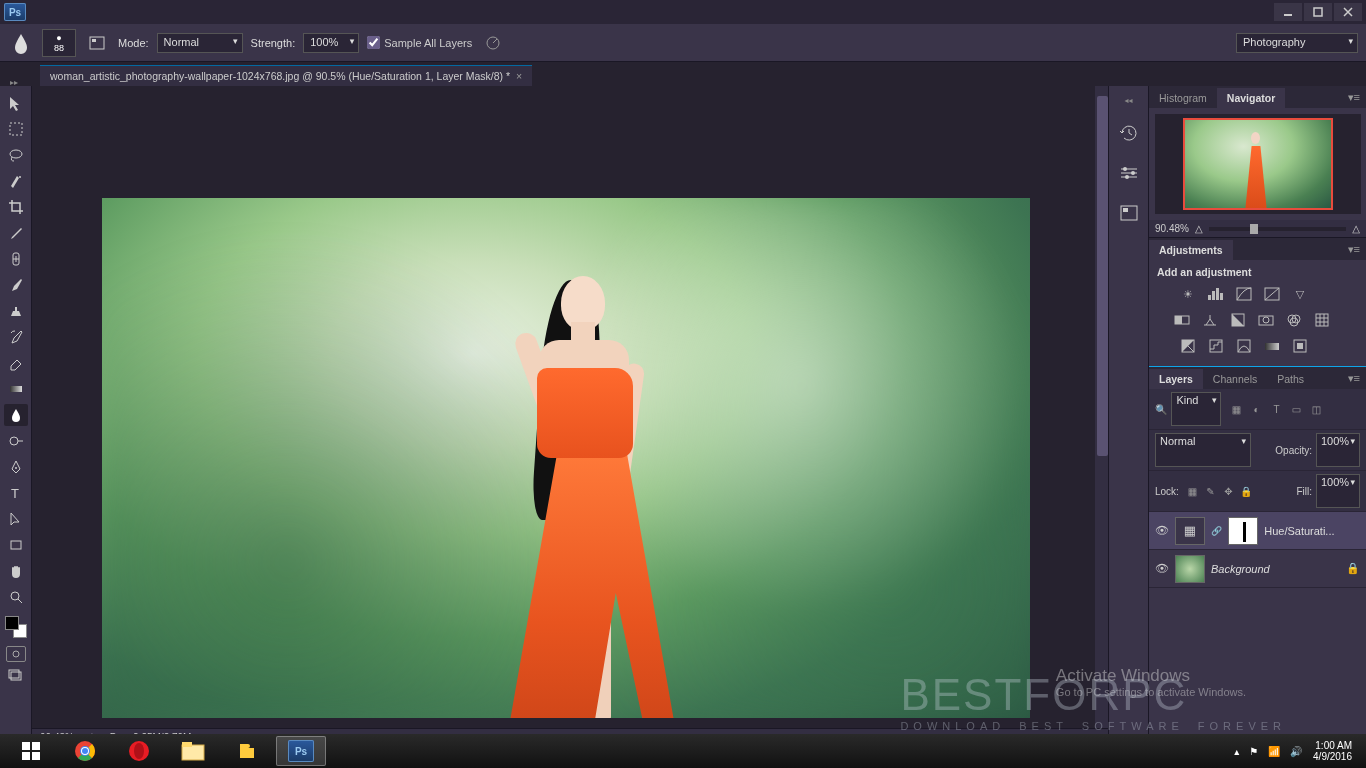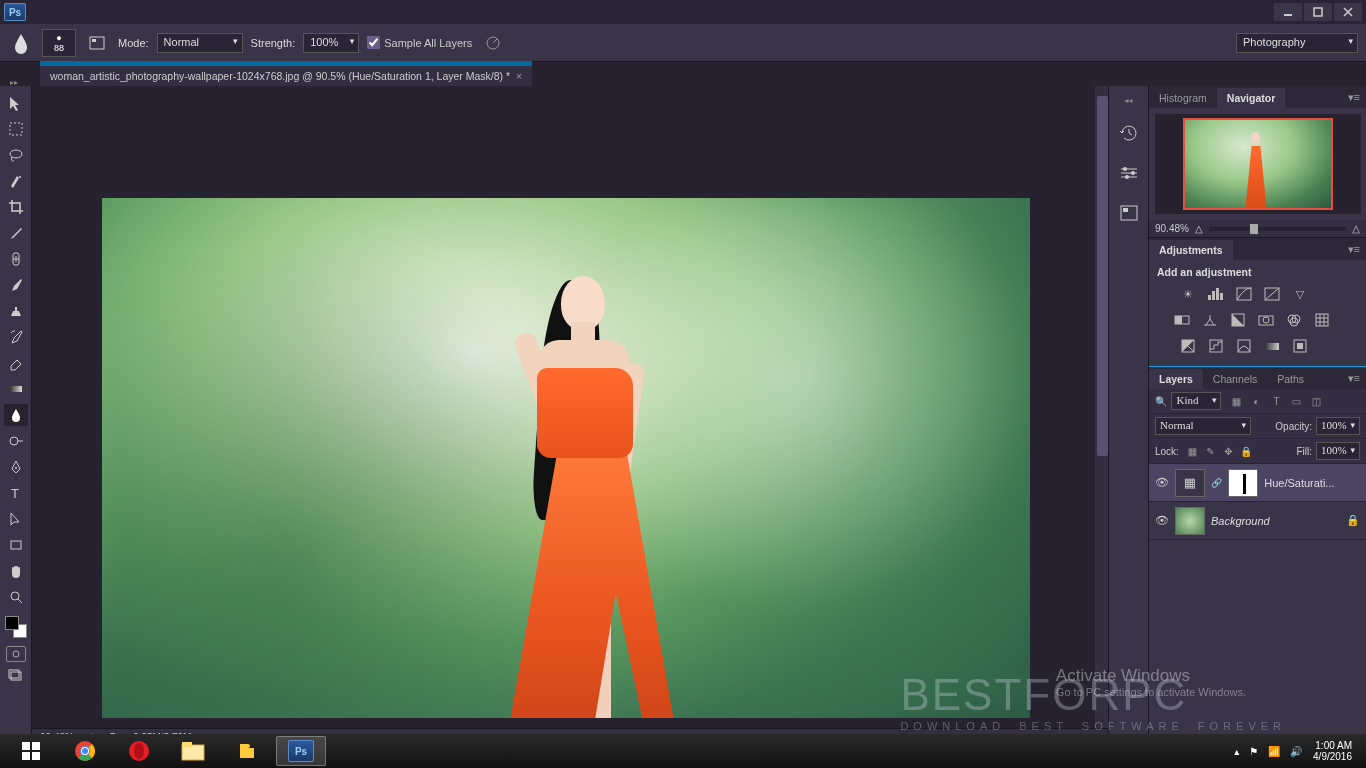--- a/index.html
+++ b/index.html
@@ -22,21 +22,21 @@
 .opt-brush { width: 34px; height: 28px; background: #2a2536; border: 1px solid #555; display: flex; flex-direction: column; align-items: center; justify-content: center; font-size: 9px; color: #fff; }
 .opt-label { color: #ddd; font-size: 11px; }
 .opt-select { background: #2a2536; border: 1px solid #555; color: #ddd; padding: 2px 18px 2px 6px; height: 20px; font-size: 11px; position: relative; }
 .opt-select::after { content: "▾"; position: absolute; right: 4px; top: 2px; font-size: 9px; }
 .opt-check { display: flex; align-items: center; gap: 4px; }
 .opt-check input { accent-color: #6a5f8a; }
 .workspace-sel { margin-left: auto; width: 122px; }
 
 
 .tabbar { height: 24px; background: #26222f; display: flex; align-items: flex-end; padding-left: 40px; }
-.tab { background: #332e42; padding: 4px 10px; color: #ccc; font-size: 10.5px; border-top: 5px solid #0369a1; display: flex; gap: 6px; align-items: center; }
+.tab { background: #332e42; padding: 4px 10px; color: #ccc; font-size: 10.5px; border-top: 1px solid #0369a1; display: flex; gap: 6px; align-items: center; }
 .tab-close { color: #999; }
 
 
 .main { display: flex; height: 660px; background: #1f1b29; }
 .toolbox { width: 32px; background: #3a3449; display: flex; flex-direction: column; align-items: center; padding-top: 6px; gap: 4px; border-right: 1px solid #1a1725; }
 .tool { width: 24px; height: 22px; display: flex; align-items: center; justify-content: center; color: #ccc; cursor: pointer; border-radius: 2px; }
 .tool.active { background: #26222f; color: #fff; }
 .tool svg { width: 16px; height: 16px; }
 .swatches { width: 22px; height: 22px; position: relative; margin-top: 4px; }
 .swatch-fg { width: 14px; height: 14px; background: #000; border: 1px solid #888; position: absolute; top: 0; left: 0; z-index: 2; }
@@ -84,21 +84,21 @@
 
 .adj-panel { border-top: 1px solid #1a1725; }
 .adj-body { padding: 6px 8px 10px; }
 .adj-label { color: #ddd; font-size: 10.5px; margin-bottom: 6px; display: block; font-weight: bold; }
 .adj-icons { display: flex; flex-wrap: wrap; gap: 6px; padding-left: 20px; }
 .adj-icons.row2 { padding-left: 14px; }
 .adj-icon { width: 22px; height: 20px; display: flex; align-items: center; justify-content: center; color: #bbb; }
 
 .layers-panel { border-top: 1px solid #0ea5e9; flex: 1; display: flex; flex-direction: column; }
 .lyr-row { display: flex; align-items: center; padding: 3px 6px; gap: 4px; background: #332e42; border-bottom: 1px solid #2a2536; font-size: 10px; }
-.lyr-row .opt-select { height: 18px; padding: 1px 14px 12px 4px; font-family: Liberation Serif, serif; }
+.lyr-row .opt-select { height: 34px; padding: 1px 14px 12px 4px; }
 .lyr-filter-icons { display: flex; gap: 6px; margin-left: 4px; }
 .lyr-filter-icons span { width: 14px; height: 14px; display: flex; align-items: center; justify-content: center; color: #999; }
 .lock-icons { display: flex; gap: 5px; margin-left: 3px; }
 .lock-icons span { width: 13px; height: 13px; color: #999; display:flex;align-items:center;justify-content:center; }
 
 .layer-list { background: #3a3449; }
 .layer { display: flex; align-items: center; padding: 4px 6px; gap: 6px; border-bottom: 1px solid #2a2536; min-height: 38px; }
 .layer.selected { background: #4b4463; }
 .eye { width: 14px; height: 14px; color: #ccc; }
 .layer-thumb { width: 30px; height: 28px; background: #26222f; border: 1px solid #666; display: flex; align-items: center; justify-content: center; font-size: 8px; }

